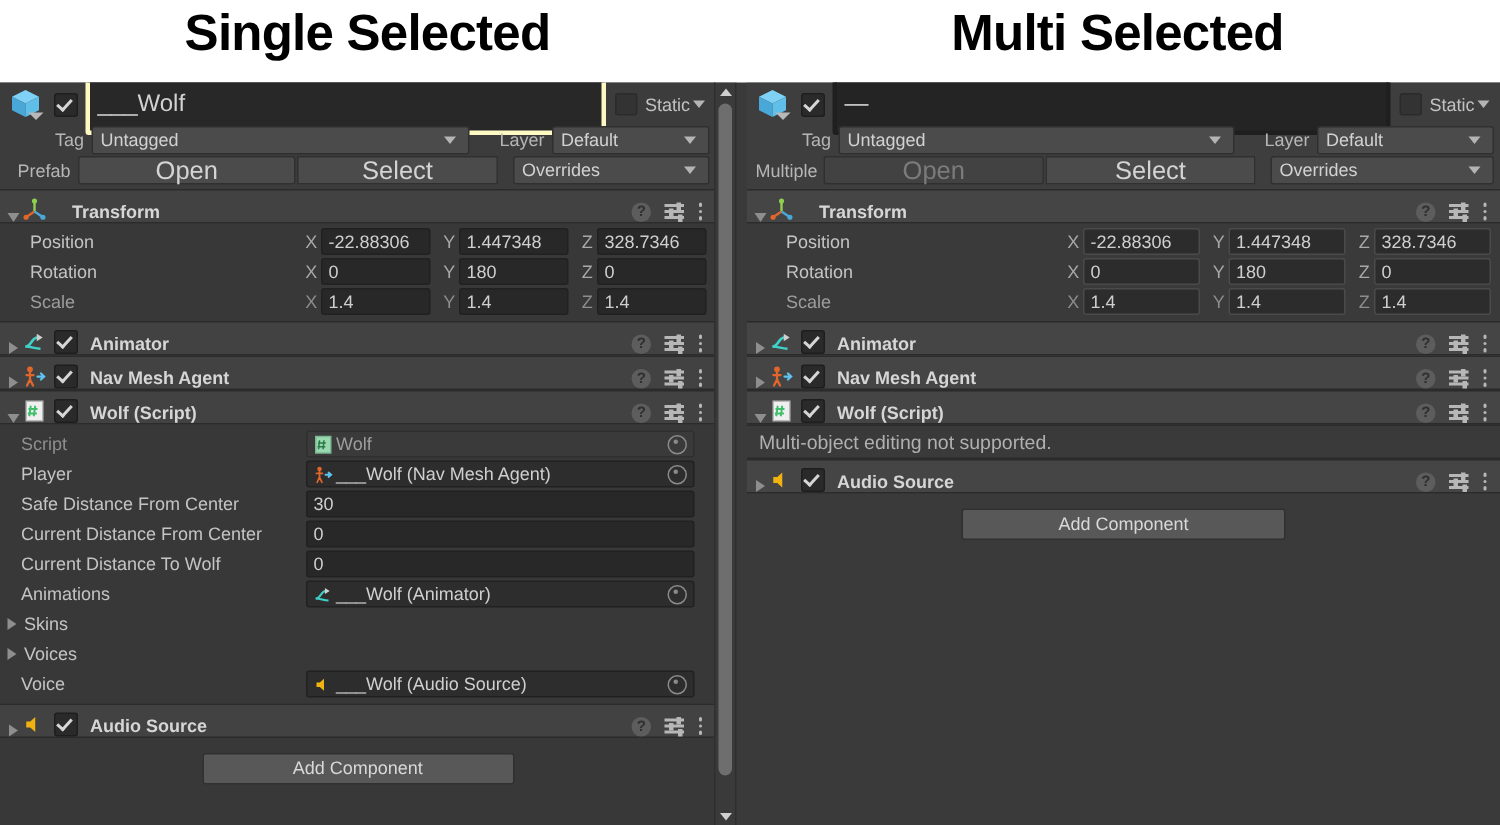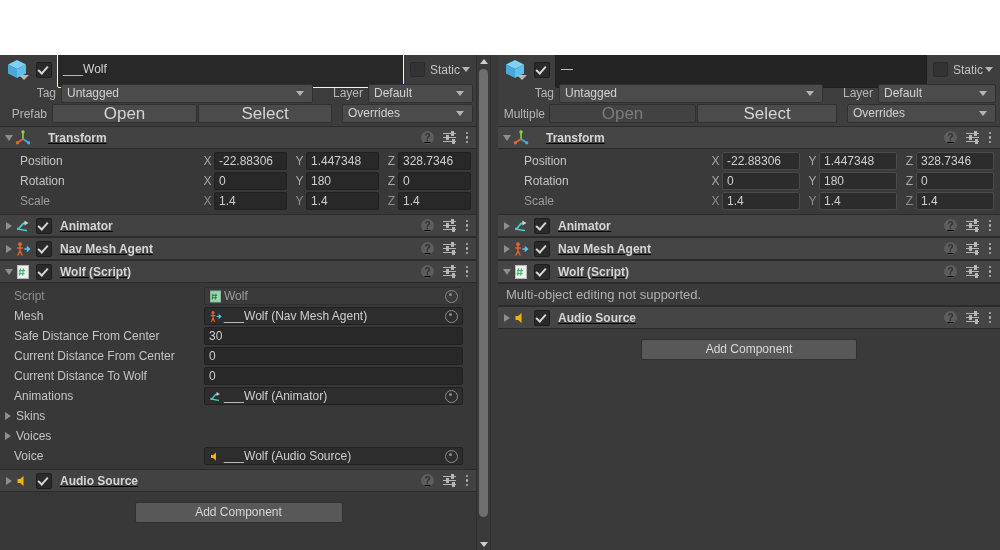--- a/index.html
+++ b/index.html
@@ -39,22 +39,22 @@
     border-left:5px solid transparent;border-right:5px solid transparent;border-top:5px solid #b8b8b8;}
   .cbx{
     width:14px;height:14px;flex:0 0 14px;border:1px solid #1e1e1e;background:#2a2a2a;
     border-radius:2px;position:relative;margin:0 5px 0 4px;
   }
   .cbx.on:after{
     content:"";position:absolute;left:3px;top:1px;width:4px;height:8px;
     border:solid #d6d6d6;border-width:0 2px 2px 0;transform:rotate(42deg);
   }
   .name-field{
-    flex:1 1 auto;height:17px;line-height:17px;background:#282828;border:1px solid #fef9c3;
-    border-radius:2px;color:#d2d2d2;font-size:12px;padding:9px 5px;overflow:hidden;white-space:nowrap;
+    flex:1 1 auto;height:17px;line-height:17px;background:#282828;border:3px solid #fef9c3;
+    border-radius:2px;color:#d2d2d2;font-size:16px;padding:9px 5px;overflow:hidden;white-space:nowrap;
   }
   .panel.right .name-field{background:#242424;border-color:#1f1f1f;}
   .static-wrap{display:flex;align-items:center;flex:0 0 auto;margin-left:6px;}
   .static-cbx{width:13px;height:13px;border:1px solid #2b2b2b;background:#333;border-radius:2px;}
   .static-lbl{color:#c2c2c2;font-size:12px;margin:0 2px 0 5px;}
   .tri-down{width:0;height:0;border-left:4px solid transparent;border-right:4px solid transparent;border-top:5px solid #b4b4b4;margin-right:3px;}
 
   .row-tag{display:flex;align-items:center;height:20px;padding:0 4px 0 4px;}
   .lbl-right{color:#b6b6b6;font-size:12px;text-align:right;padding-right:5px;}
   .dropdown{
@@ -66,22 +66,22 @@
   .row-prefab{display:flex;align-items:center;height:21px;padding:0 4px 2px 0;}
   .btn{
     height:17px;line-height:17px;background:#4b4b4b;border:1px solid #303030;
     color:#d4d4d4;font-size:17px;text-align:center;border-radius:2px;
   }
   .btn.dis{color:#7b7b7b;background:#424242;}
   .btn.mid{border-radius:0;}
 
   
   .comp-hdr{
-    display:flex;align-items:center;height:21px;background:#424242;
-    border-top:1px solid #2b2b2b;border-bottom:1px solid #2b2b2b;padding:0 4px 0 2px;text-decoration:underline;
+    display:flex;align-items:flex-end;height:21px;background:#424242;
+    border-top:1px solid #2b2b2b;border-bottom:1px solid #2b2b2b;padding:0 4px 0 2px;
   }
   .panel.right .comp-hdr{background:#454545;}
   .foldout{
     width:13px;flex:0 0 13px;display:flex;align-items:center;justify-content:center;
   }
   .foldout i{display:block;width:0;height:0;}
   .foldout.closed i{border-top:4.5px solid transparent;border-bottom:4.5px solid transparent;border-left:6px solid #8e8e8e;}
   .foldout.open i{border-left:4.5px solid transparent;border-right:4.5px solid transparent;border-top:6px solid #8e8e8e;}
   .comp-icon{width:18px;height:16px;flex:0 0 18px;position:relative;margin-right:1px;}
   .comp-title{color:#d6d6d6;font-size:12px;font-weight:bold;margin-left:4px;flex:1 1 auto;white-space:nowrap;}
@@ -159,20 +159,24 @@
   .sarrow.up i{border-bottom:5px solid #cfcfcf;}
   .sarrow.down i{border-top:5px solid #cfcfcf;}
   .sthumb{position:absolute;left:2px;top:14px;width:9px;height:448px;background:#6e6e6e;border-radius:5px;}
   .panel-edge{position:absolute;left:0;top:0;width:1px;height:100%;background:#2e2e2e;}
 </style>
 </head>
 <body>
 
 <div class="page">
 
+  <div class="captions">
+    <div class="caption left">Single Selected</div>
+    <div class="caption right">Multi Selected</div>
+  </div>
 
   <div class="panel left">
     <div class="body">
 
       <div class="hdr">
 
         <div class="row-name">
           <div class="go-icon">
             <svg class="cube" viewBox="0 0 20 20">
               <polygon points="10,1 19,5.5 10,10 1,5.5" fill="#7fd2f5"></polygon>
@@ -386,21 +390,21 @@
                 <path d="M4 3.5 L3.4 9.5 M7 3.5 L6.4 9.5 M3 5.4 L8.2 5.4 M2.7 7.8 L7.9 7.8" stroke="#2a7a4a" stroke-width="1" fill="none"></path>
               </svg>
             </span>
             <span>Wolf</span>
             <span class="pick"></span>
           </div>
         </div>
 
 
         <div class="prow">
-          <div class="pname" style="width:190px">Mesh</div>
+          <div class="pname" style="width:190px">Player</div>
           <div class="pfield obj">
             <span class="oi">
               <svg viewBox="0 0 13 13" width="13" height="13">
                 <circle cx="4" cy="2.6" r="1.5" fill="#e0662a"></circle>
                 <path d="M4 4.2 L4 8 L2.5 11.5 M4 8 L5.6 11.5 M2 5.6 L6 5.6" stroke="#e0662a" stroke-width="1.2" fill="none" stroke-linecap="round"></path>
                 <path d="M8 6.5 L11.4 6.5 M10 5 L11.8 6.5 L10 8" stroke="#5fc3ef" stroke-width="1.2" fill="none" stroke-linecap="round"></path>
               </svg>
             </span>
             <span>___Wolf (Nav Mesh Agent)</span>
             <span class="pick"></span>

